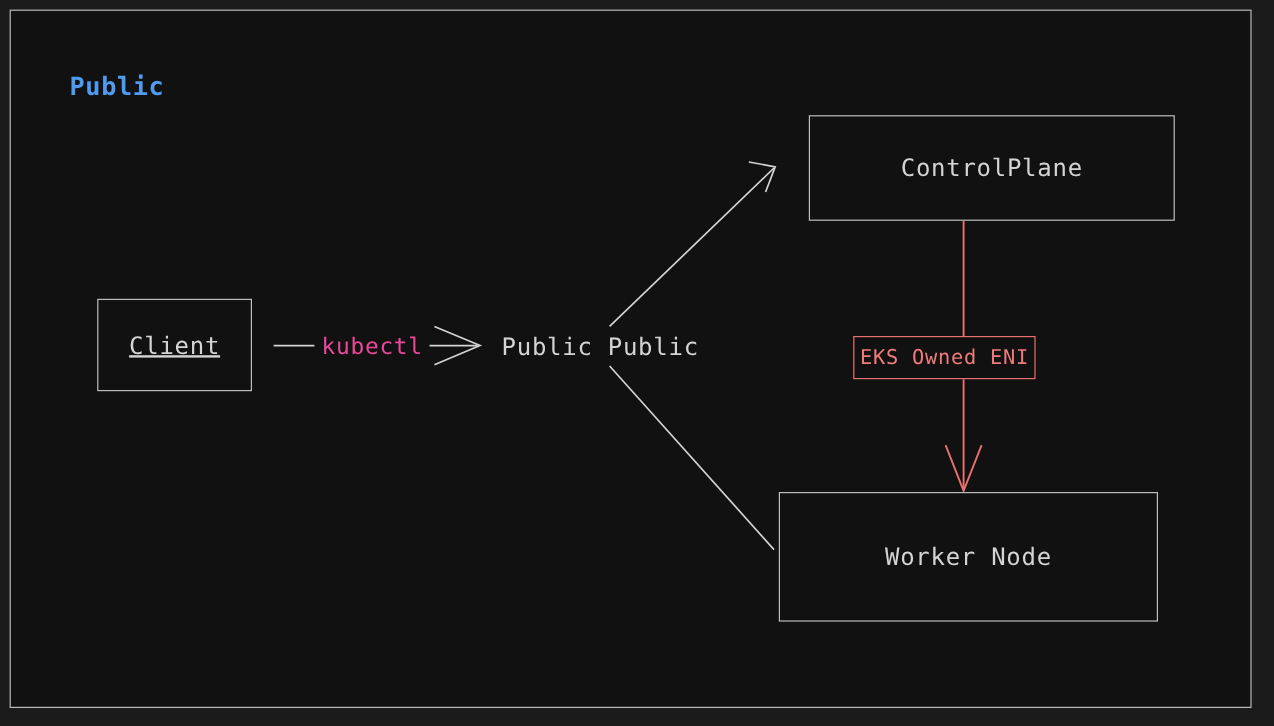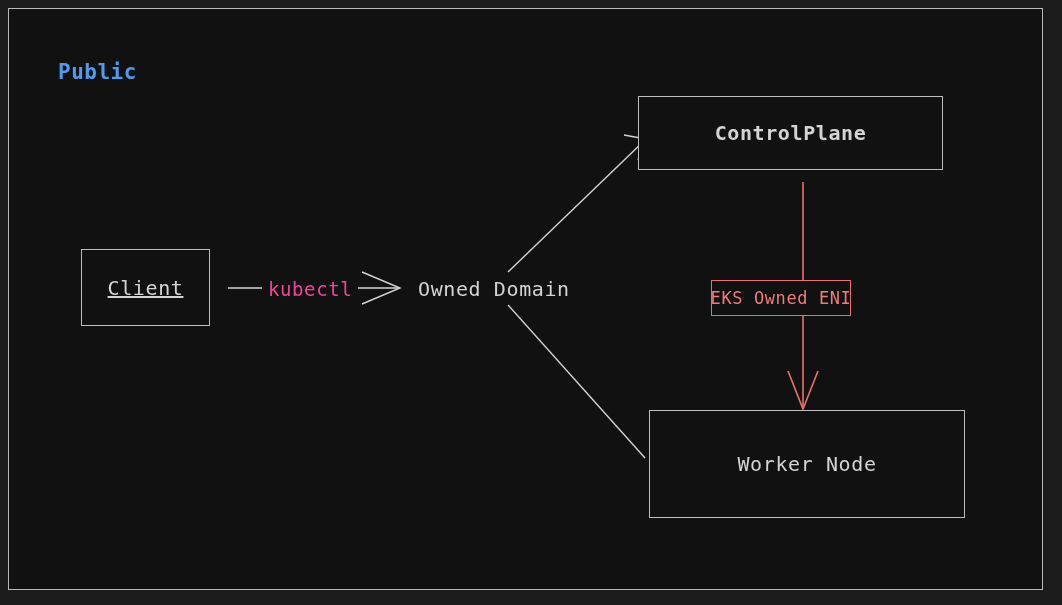--- a/index.html
+++ b/index.html
@@ -62,25 +62,24 @@
 
   #node-client {
     left: 81px;
     top: 249px;
     width: 129px;
     height: 77px;
     text-decoration: underline;
   }
 
   #node-controlplane {
-    left: 638px;
+    left: 674px;
     top: 96px;
     width: 305px;
-    height: 74px;
-    font-weight: bold;
+    height: 88px;
   }
 
   #node-worker {
     left: 649px;
     top: 410px;
     width: 316px;
     height: 108px;
   }
 
   
@@ -123,21 +122,21 @@
     letter-spacing: 0.6px;
     display: flex;
     align-items: center;
     justify-content: center;
     white-space: nowrap;
   }
 
   #label-eni {
     left: 711px;
     top: 280px;
-    width: 140px;
+    width: 152px;
     height: 36px;
   }
 
   svg.edges {
     position: absolute;
     left: 0;
     top: 0;
     width: 1062px;
     height: 605px;
     pointer-events: none;
@@ -171,21 +170,21 @@
 
     <g>
       <line x1="803" y1="182" x2="803" y2="280" stroke="#e8706f" stroke-width="1.6"></line>
       <line x1="803" y1="316" x2="803" y2="408" stroke="#e8706f" stroke-width="1.6"></line>
       <polyline points="788,371 803,409 818,371" fill="none" stroke="#e8706f" stroke-width="1.6"></polyline>
     </g>
   </svg>
 
   <div class="node" id="node-client">Client</div>
 
-  <div class="text-node" id="node-publicdomain">Owned Domain</div>
+  <div class="text-node" id="node-publicdomain">Public Public</div>
 
   <div class="node" id="node-controlplane">ControlPlane</div>
 
   <div class="node" id="node-worker">Worker Node</div>
 
   <div class="edge-label" id="label-kubectl">kubectl</div>
 
   <div class="edge-label-box" id="label-eni">EKS Owned ENI</div>
 
 </div>

